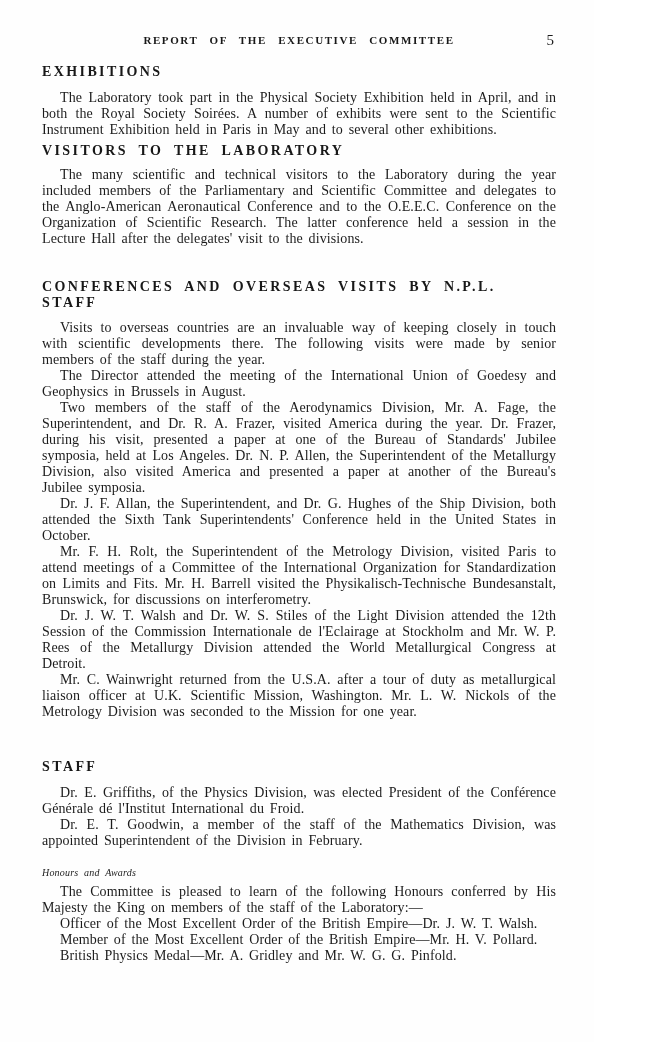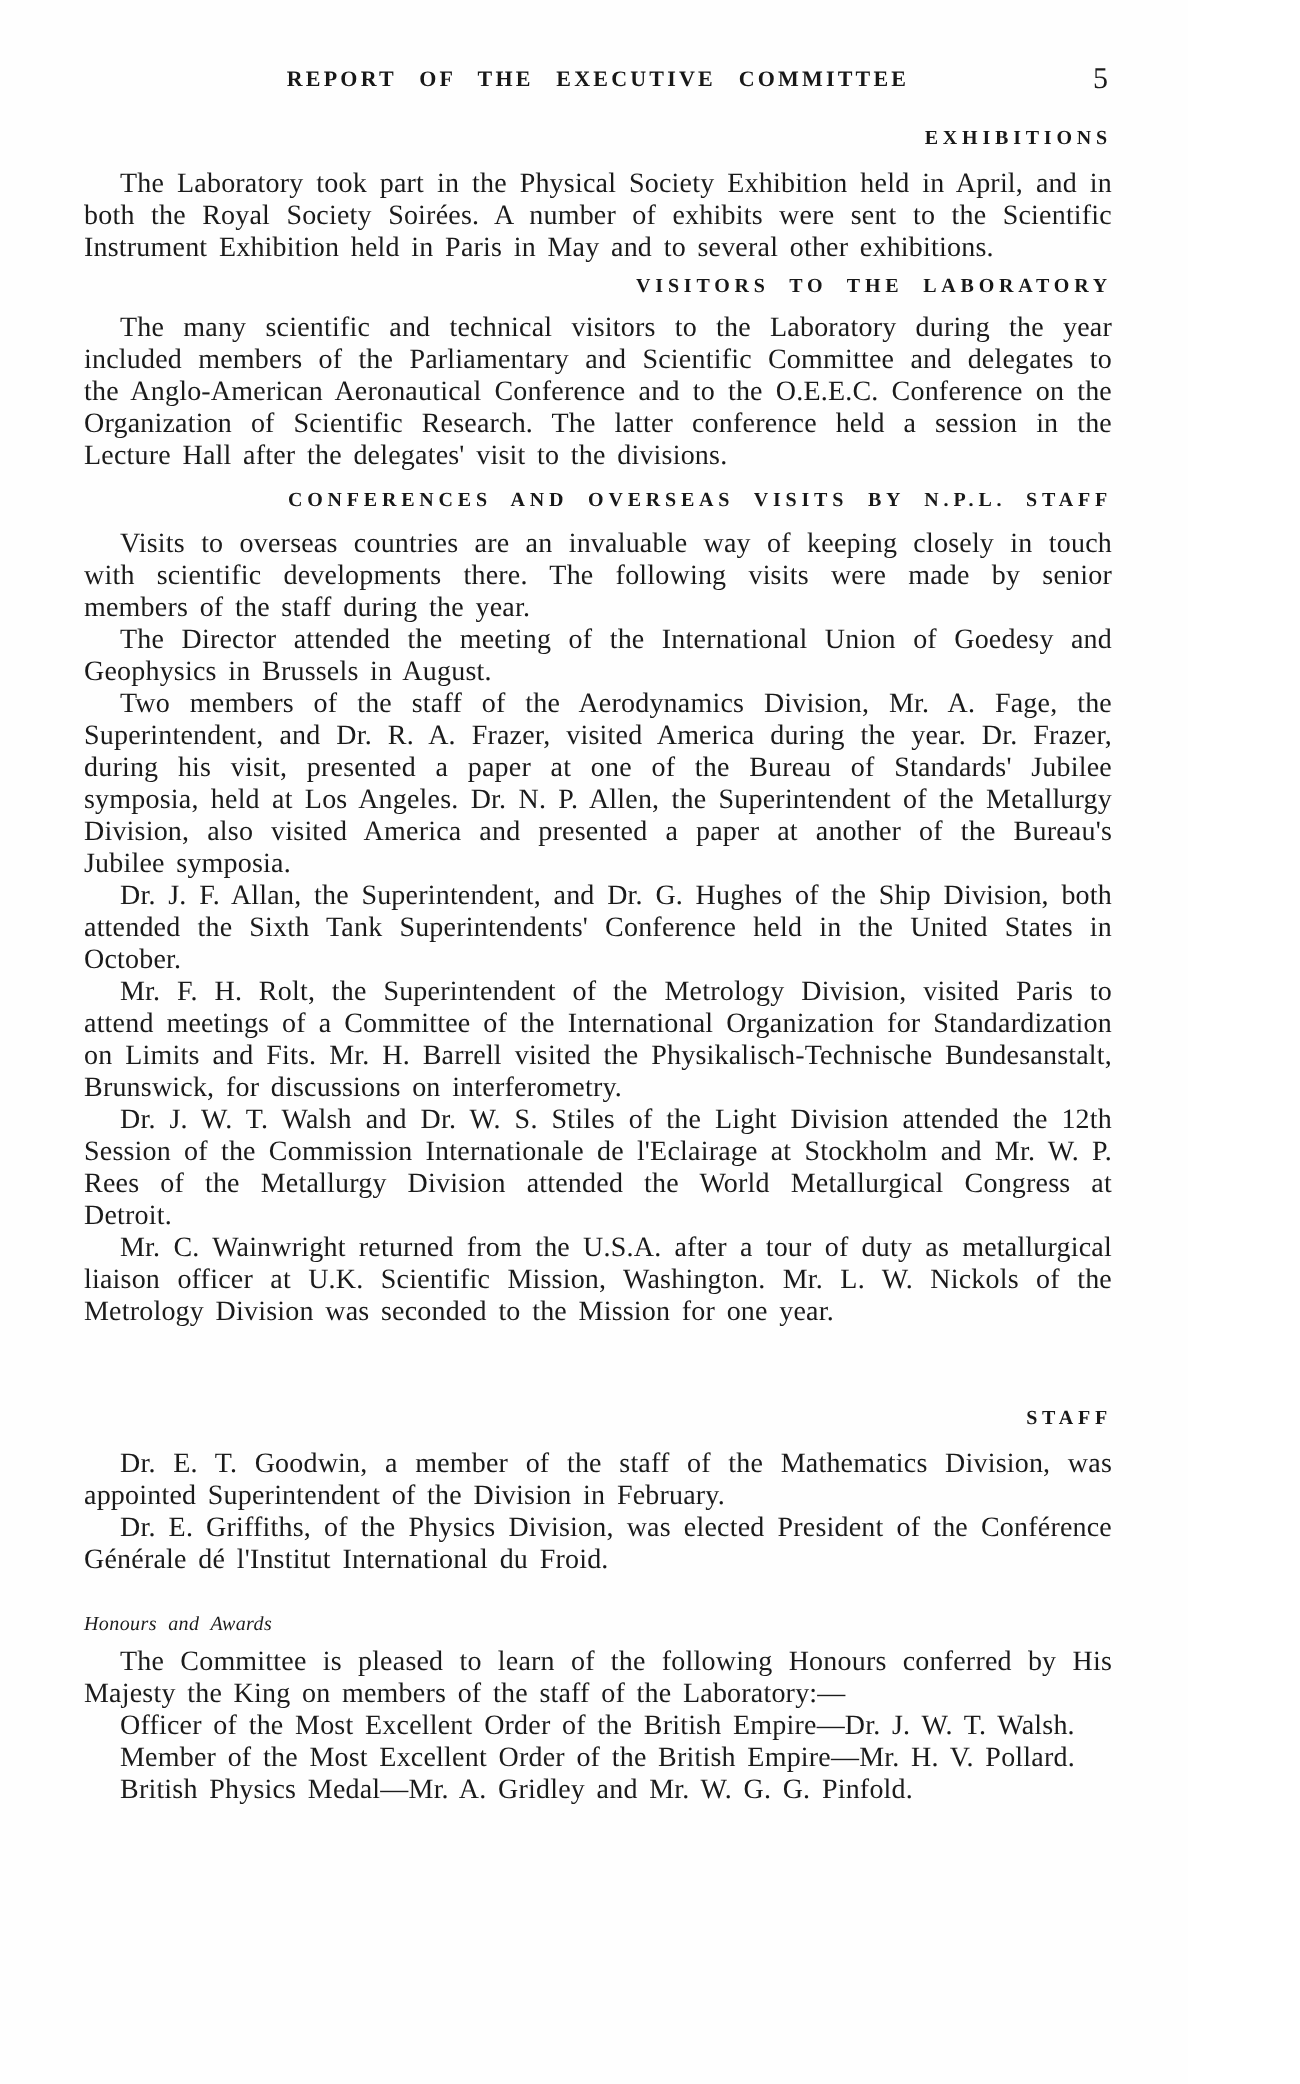--- a/index.html
+++ b/index.html
@@ -29,30 +29,30 @@
   }
   .page-number {
     position: absolute;
     right: 2px;
     top: -2px;
     font-size: 15px;
     letter-spacing: 0;
     font-weight: normal;
   }
   .section-heading {
-    text-align: right;
-    font-size: 10px;
+    text-align: left;
+    font-size: 14px;
     font-weight: bold;
     letter-spacing: 2.4px;
     word-spacing: 5px;
     margin: 0 0 10px 0;
     color: #181818;
   }
   .section-heading.gap-sm { margin-top: 5px; margin-bottom: 8px; }
-  .section-heading.gap-md { margin-top: 8px; margin-bottom: 9px; }
+  .section-heading.gap-md { margin-top: 32px; margin-bottom: 9px; }
   .section-heading.gap-lg { margin-top: 39px; margin-bottom: 10px; }
   .subheading-italic {
     font-style: italic;
     font-size: 10px;
     font-weight: normal;
     text-align: left;
     letter-spacing: 0.2px;
     word-spacing: 3px;
     margin: 18px 0 6px 0;
   }
@@ -92,22 +92,22 @@
     <p class="body">The Director attended the meeting of the International Union of Goedesy and Geophysics in Brussels in August.</p>
     <p class="body">Two members of the staff of the Aerodynamics Division, Mr. A. Fage, the Superintendent, and Dr. R. A. Frazer, visited America during the year.  Dr. Frazer, during his visit, presented a paper at one of the Bureau of Standards' Jubilee symposia, held at Los Angeles.  Dr. N. P. Allen, the Superintendent of the Metallurgy Division, also visited America and presented a paper at another of the Bureau's Jubilee symposia.</p>
     <p class="body">Dr. J. F. Allan, the Superintendent, and Dr. G. Hughes of the Ship Division, both attended the Sixth Tank Superintendents' Conference held in the United States in October.</p>
     <p class="body">Mr. F. H. Rolt, the Superintendent of the Metrology Division, visited Paris to attend meetings of a Committee of the International Organization for Standardization on Limits and Fits.  Mr. H. Barrell visited the Physikalisch-Technische Bundesanstalt, Brunswick, for discussions on interferometry.</p>
     <p class="body">Dr. J. W. T. Walsh and Dr. W. S. Stiles of the Light Division attended the 12th Session of the Commission Internationale de l'Eclairage at Stockholm and Mr. W. P. Rees of the Metallurgy Division attended the World Metallurgical Congress at Detroit.</p>
     <p class="body">Mr. C. Wainwright returned from the U.S.A. after a tour of duty as metallurgical liaison officer at U.K. Scientific Mission, Washington.  Mr. L. W. Nickols of the Metrology Division was seconded to the Mission for one year.</p>
   </div>
 
   <div>
     <div class="section-heading gap-lg">STAFF</div>
+    <p class="body">Dr. E. Griffiths, of the Physics Division, was elected President of the Conférence Générale dé l'Institut International du Froid.</p>
     <p class="body">Dr. E. T. Goodwin, a member of the staff of the Mathematics Division, was appointed Superintendent of the Division in February.</p>
-    <p class="body">Dr. E. Griffiths, of the Physics Division, was elected President of the Conférence Générale dé l'Institut International du Froid.</p>
   </div>
 
   <div>
     <div class="subheading-italic">Honours and Awards</div>
     <p class="body">The Committee is pleased to learn of the following Honours conferred by His Majesty the King on members of the staff of the Laboratory:—</p>
     <p class="body">Officer of the Most Excellent Order of the British Empire—Dr. J. W. T. Walsh.</p>
     <p class="body">Member of the Most Excellent Order of the British Empire—Mr. H. V. Pollard.</p>
     <p class="body">British Physics Medal—Mr. A. Gridley and Mr. W. G. G. Pinfold.</p>
   </div>
 

